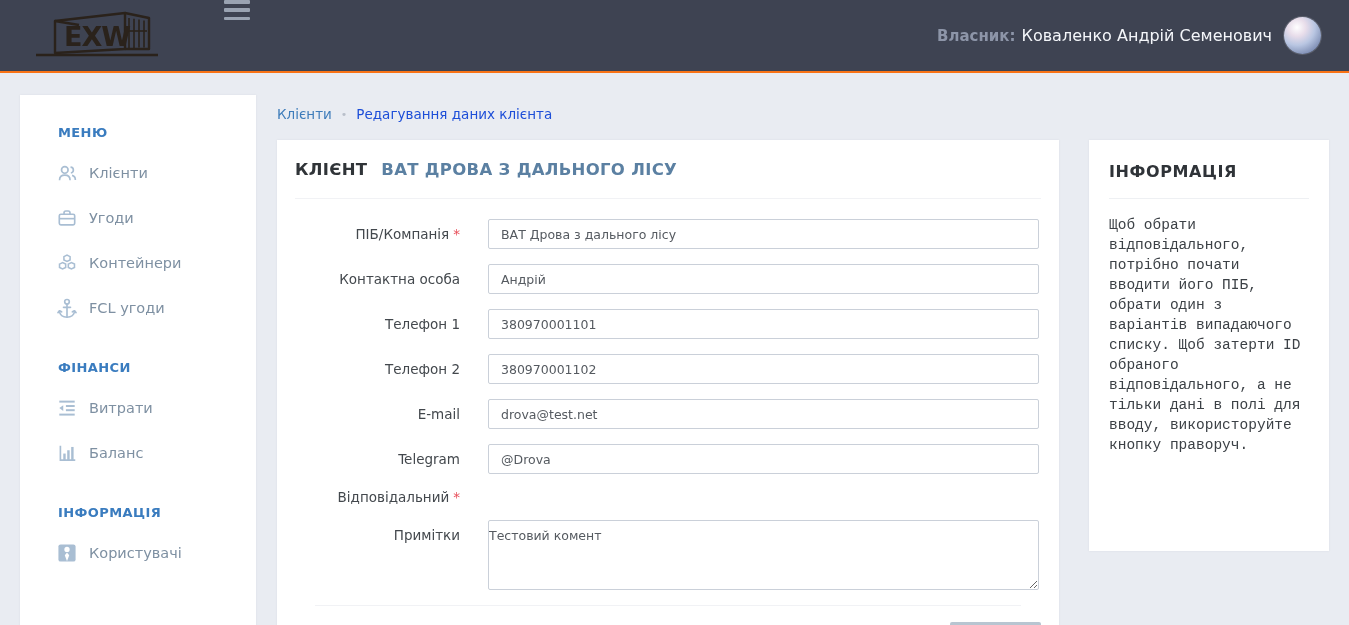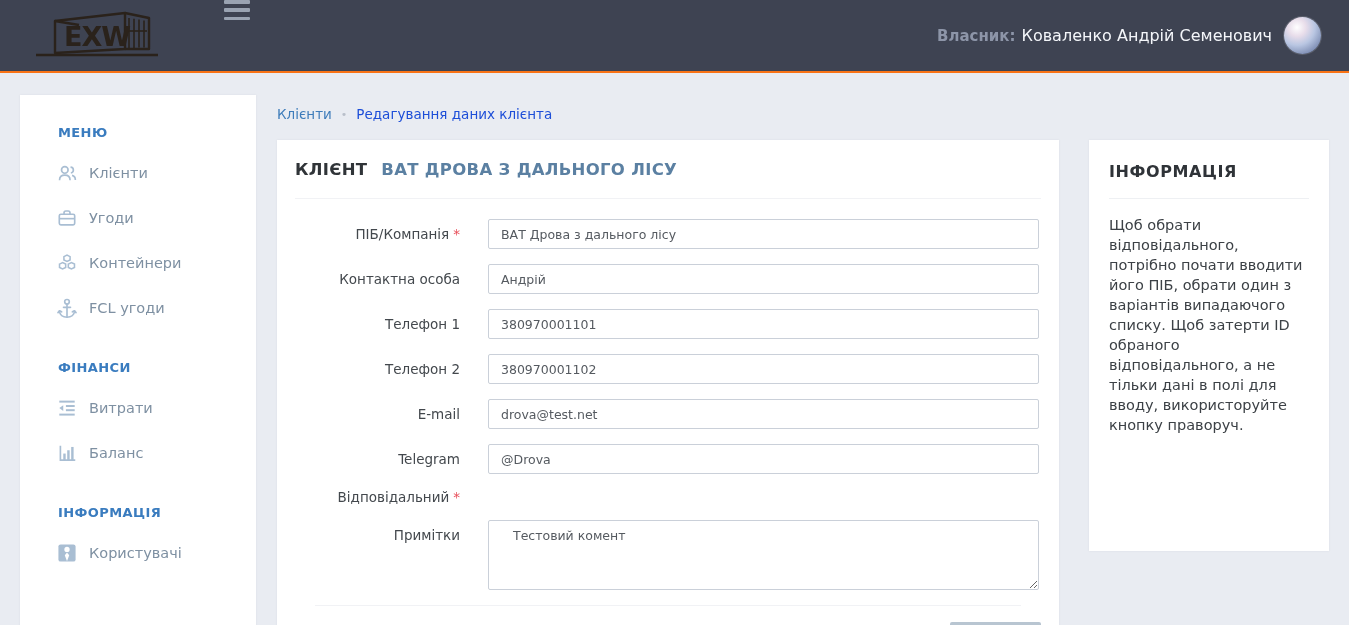--- a/index.html
+++ b/index.html
@@ -71,37 +71,37 @@
   }
   .input-group{flex:1;display:flex;}
   .input-group .form-input{flex:1;border-radius:2px 0 0 2px;}
   .clear-btn{
     width:35px;height:30px;box-sizing:border-box;flex:0 0 auto;cursor:pointer;
     background:#ededee;border:1px solid #c6c6c6;border-left:none;border-radius:0 2px 2px 0;
     display:flex;align-items:center;justify-content:center;padding:0;
   }
   .form-textarea{
     flex:1;height:70px;box-sizing:border-box;border:1px solid #cad0d9;border-radius:2px;
-    padding:7px 24px;font-size:12.5px;color:#555a60;background:#fff;outline:none;resize:vertical;
+    padding:7px 0;font-size:12.5px;color:#555a60;background:#fff;outline:none;resize:vertical;
     font-family:"DejaVu Sans","Liberation Sans",sans-serif;
   }
   .bottom-divider{border:none;border-top:1px solid #f1f2f5;margin:13px 18px 0 18px;}
   .save-btn{
     position:absolute;left:673px;top:482px;width:91px;height:28px;
     background:#b8c5d1;border:none;border-radius:2px;cursor:pointer;
   }
   
   .info-card{
     position:absolute;left:1089px;top:140px;width:240px;height:411px;
     background:#ffffff;box-shadow:0 0 2px rgba(60,70,90,0.08);
     box-sizing:border-box;padding:22px 20px;
   }
   .info-title{font-size:16px;font-weight:bold;color:#2f3338;letter-spacing:.6px;}
   .info-divider{border:none;border-top:1px solid #eef0f3;margin:17px 0 16px 0;}
-  .info-body{font-size:14.5px;line-height:20px;color:#3c4146;}
+  .info-body{font-size:14.5px;line-height:20px;color:#3c4146;font-family:Liberation Mono, monospace;}
 </style>
 </head>
 <body>
 
 <header class="topbar">
   <div class="logo">
     <svg width="138" height="56" viewBox="0 0 138 56">
       <g stroke="#2a221b" fill="none" stroke-width="2.4" stroke-linejoin="round">
         <path d="M27,20 L97,12 L97,48 L27,52 Z"></path>
         <path d="M97,12 L121,17 L121,48 L97,48"></path>

